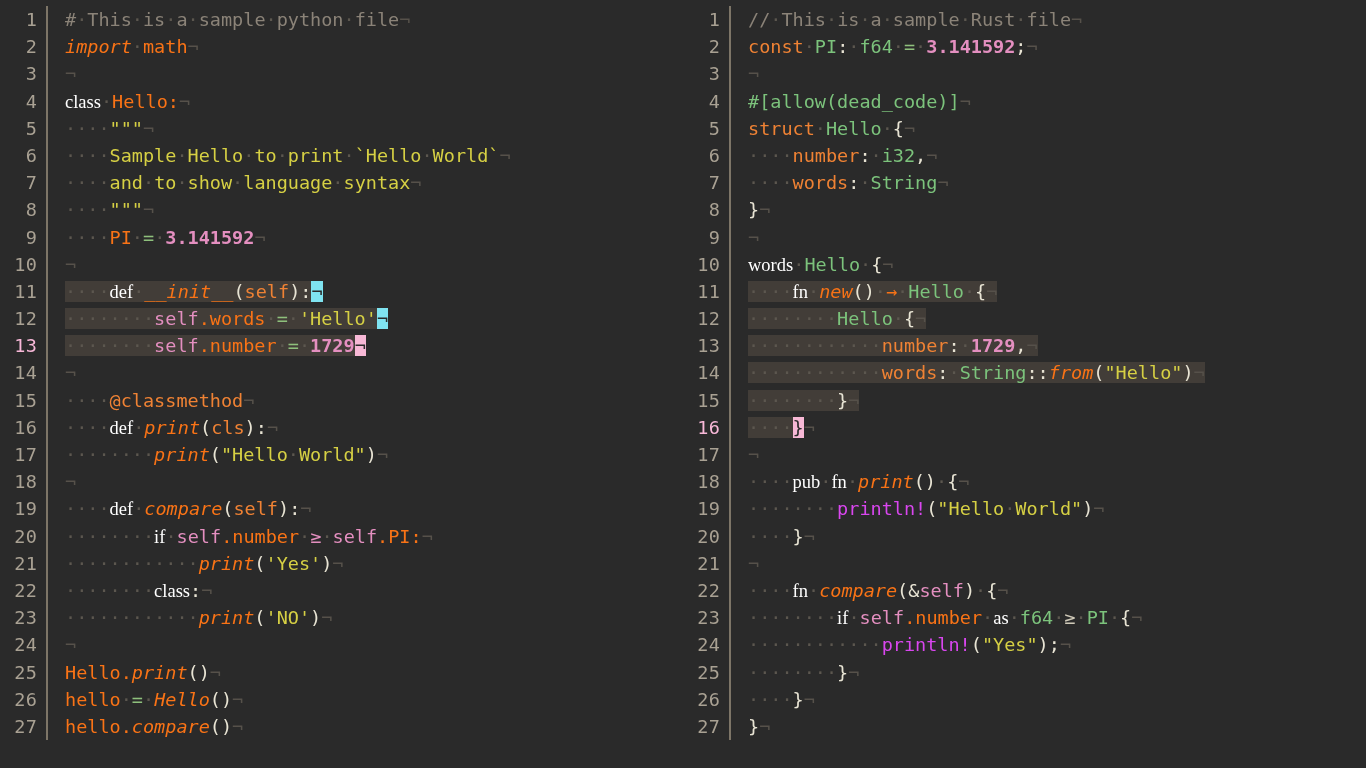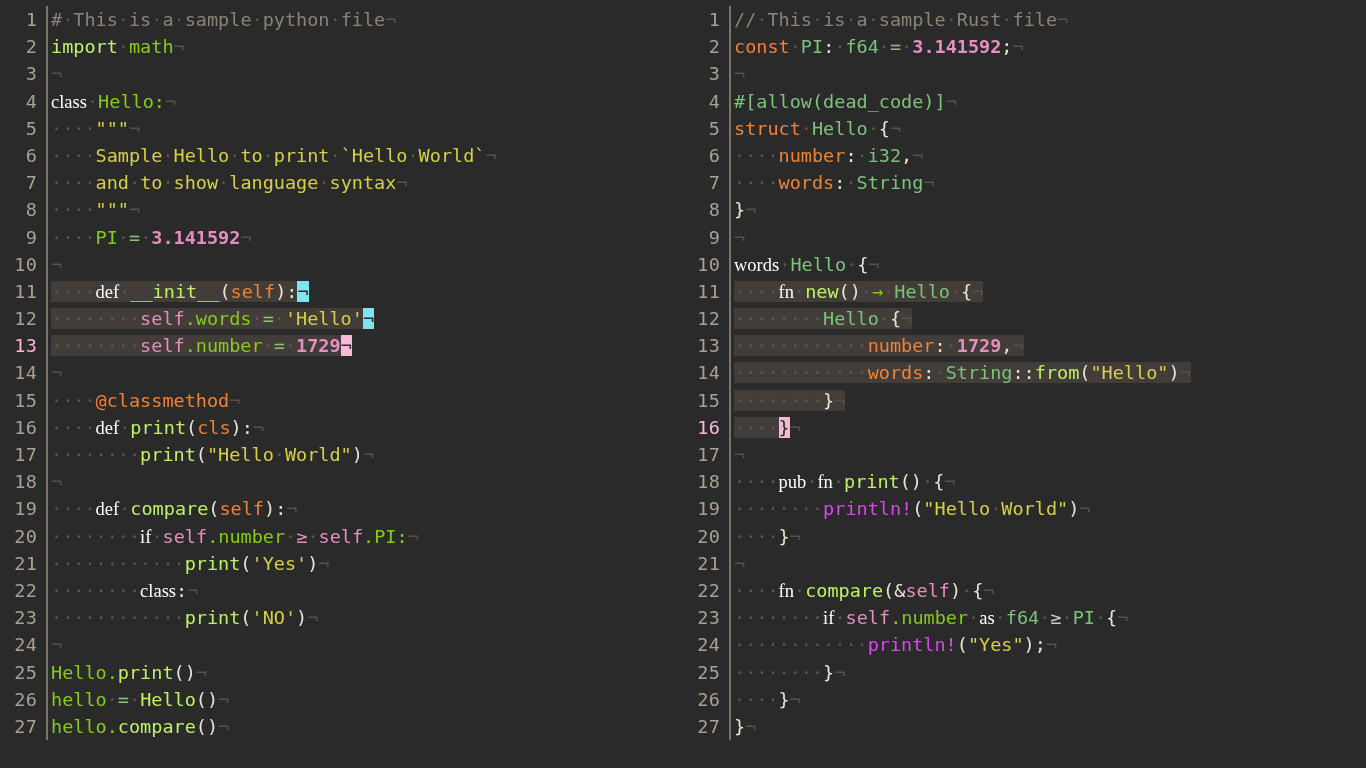--- a/index.html
+++ b/index.html
@@ -56,36 +56,36 @@
   .row.cursorline > .gutter { color: #f8b8d8; }
 
   .sep {
     width: 2px;
     min-width: 2px;
     background: #7d7567;
     margin-right: 0px;
   }
   .content {
     position: relative;
-    padding-left: 3px;
+    padding-left: 17px;
     flex: 1 1 auto;
     overflow: hidden;
   }
 
   
   .t-comment { color: #8b8378; }
   .t-keyword { color: #ffffff; font-family: Liberation Serif, serif; }            
   .t-keyword2{ color: #ef8234; text-align: right; }            
-  .t-fn      { color: #bef264; }            
+  .t-fn      { color: #f97316; font-style: italic; }            
   .t-type    { color: #7cc37c; }
   .t-string  { color: #d6d044; }
   .t-number  { color: #e48fc0; font-weight: bold; }
   .t-self    { color: #e48fc0; }            
   .t-param   { color: #ef8234; }            
-  .t-plain   { color: #84cc16; }
+  .t-plain   { color: #f97316; }
   .t-op      { color: #8ec07c; }            
   .t-lig     { color: #e48fc0; }            
   .t-ligw    { color: #cfc9b8; }            
   .t-deco    { color: #ef8234; }
   .t-attr    { color: #7cc37c; text-align: right; }
   .t-punc    { color: #e8e4d4; }
   .t-macro   { color: #d946ef; }
 
   
   .ws    { color: #5c574f; }

